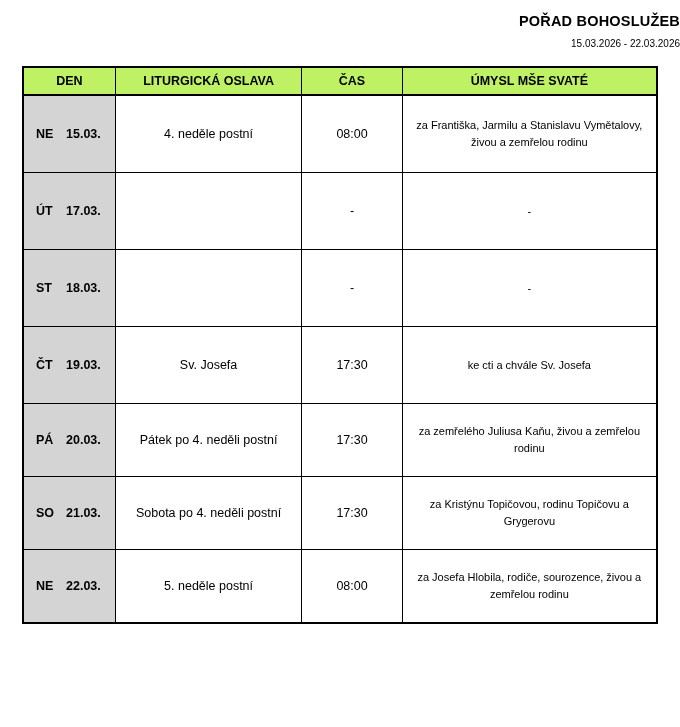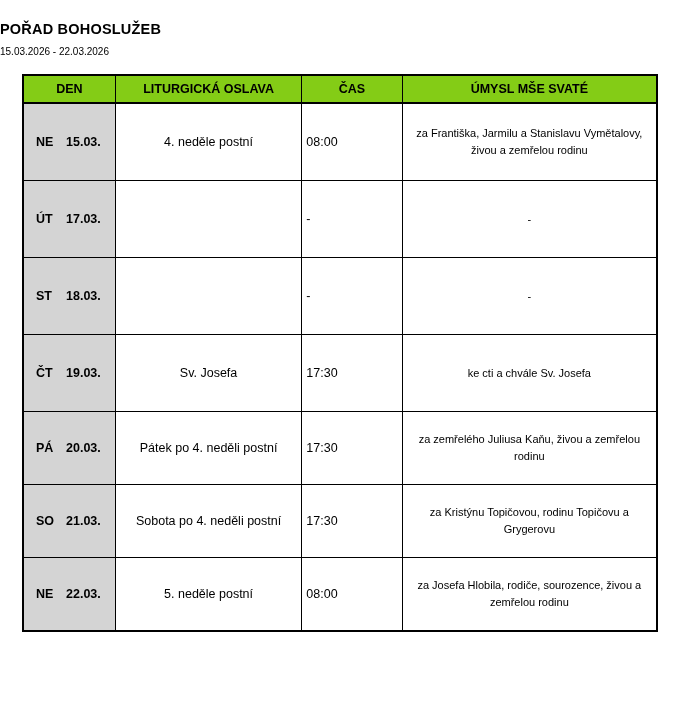--- a/index.html
+++ b/index.html
@@ -9,22 +9,22 @@
   }
   body {
     width: 680px;
     height: 727px;
     font-family: "Liberation Sans", sans-serif;
     color: #000000;
     position: relative;
     overflow: hidden;
   }
   .header {
-    text-align: left;
-    padding-top: 20px;
+    text-align: right;
+    padding-top: 12px;
   }
   .title-line1 {
     font-size: 14.5px;
     font-weight: bold;
     letter-spacing: 0.2px;
     line-height: 19px;
   }
   .title-line2 {
     font-size: 14.5px;
     font-weight: bold;
@@ -44,21 +44,21 @@
     width: 636px;
     table-layout: fixed;
     border: 2px solid #000;
   }
   table.schedule th,
   table.schedule td {
     border: 1px solid #000;
     vertical-align: middle;
   }
   table.schedule thead th {
-    background: #84cc16;
+    background: #bef264;
     font-size: 12.5px;
     font-weight: bold;
     text-align: center;
     height: 22px;
     padding: 2px 2px;
     border-bottom: 2px solid #000;
   }
   col.c-den { width: 92px; }
   col.c-lit { width: 186px; }
   col.c-cas { width: 100px; }
@@ -81,21 +81,21 @@
     padding-left: 6px;
   }
   td.lit-cell {
     font-size: 12.5px;
     text-align: center;
     padding: 4px 6px;
     line-height: 17px;
   }
   td.time-cell {
     font-size: 12.5px;
-    text-align: left;
+    text-align: center;
     padding: 4px 4px;
   }
   td.intent-cell {
     font-size: 11px;
     text-align: center;
     padding: 4px 8px;
     line-height: 17px;
   }
   tr.r-tall td { height: 68px; }
   tr.r-med td { height: 64px; }

